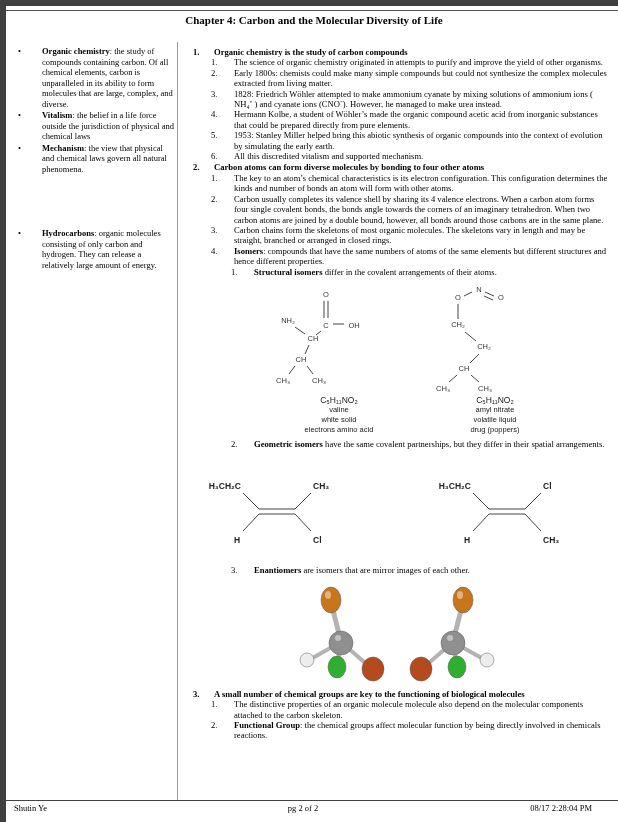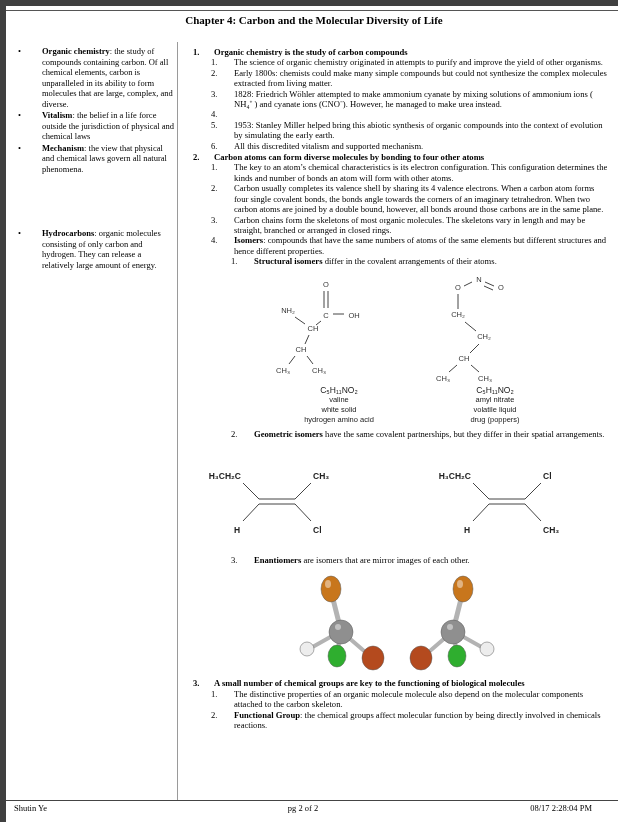--- a/index.html
+++ b/index.html
@@ -88,20 +88,21 @@
     <div class="o2">
       <span class="num">2.</span>
       <span class="txt"><b></b><span>Early 1800s: chemists could make many simple compounds but could not synthesize the complex molecules extracted from living matter.</span></span>
     </div>
     <div class="o2">
       <span class="num">3.</span>
       <span class="txt"><b></b><span>1828: Friedrich Wöhler attempted to make ammonium cyanate by mixing solutions of ammonium ions ( NH₄⁺ ) and cyanate ions (CNO⁻). However, he managed to make urea instead.</span></span>
     </div>
     <div class="o2">
       <span class="num">4.</span>
+      <span class="txt"><b></b><span>Hermann Kolbe, a student of Wöhler’s made the organic compound acetic acid from inorganic substances that could be prepared directly from pure elements.</span></span>
     </div>
     <div class="o2">
       <span class="num">5.</span>
       <span class="txt"><b></b><span>1953: Stanley Miller helped bring this abiotic synthesis of organic compounds into the context of evolution by simulating the early earth.</span></span>
     </div>
     <div class="o2">
       <span class="num">6.</span>
       <span class="txt"><b></b><span>All this discredited vitalism and supported mechanism.</span></span>
     </div>
 
@@ -147,21 +148,21 @@
           <text x="37" y="79" text-anchor="middle">CH</text>
           <line class="bnd" x1="31" y1="83" x2="25" y2="91"></line>
           <line class="bnd" x1="43" y1="83" x2="49" y2="91"></line>
           <text x="19" y="100" text-anchor="middle">CH₃</text>
           <text x="55" y="100" text-anchor="middle">CH₃</text>
         </svg>
         <div class="cap">
           <div class="formula">C₅H₁₁NO₂</div>
           <div>valine</div>
           <div>white solid</div>
-          <div>hydrogen amino acid</div>
+          <div>electrons amino acid</div>
         </div>
       </div>
       <div class="col">
         <svg width="110" height="112" viewBox="0 0 110 112">
           <text x="38" y="17" text-anchor="middle">O</text>
           <text x="59" y="9" text-anchor="middle">N</text>
           <text x="81" y="17" text-anchor="middle">O</text>
           <line class="bnd" x1="44" y1="13" x2="52" y2="9"></line>
           <line class="bnd" x1="65" y1="9" x2="74" y2="13"></line>
           <line class="bnd" x1="64" y1="13" x2="73" y2="17"></line>

